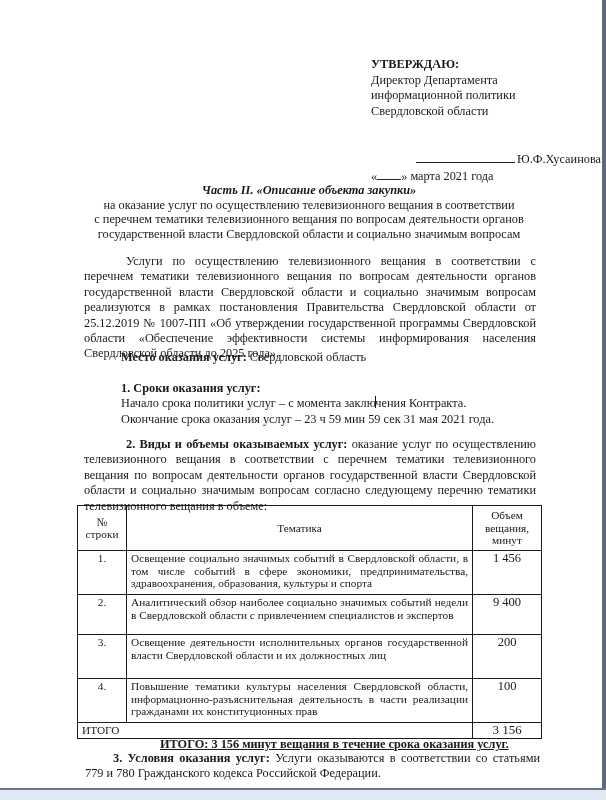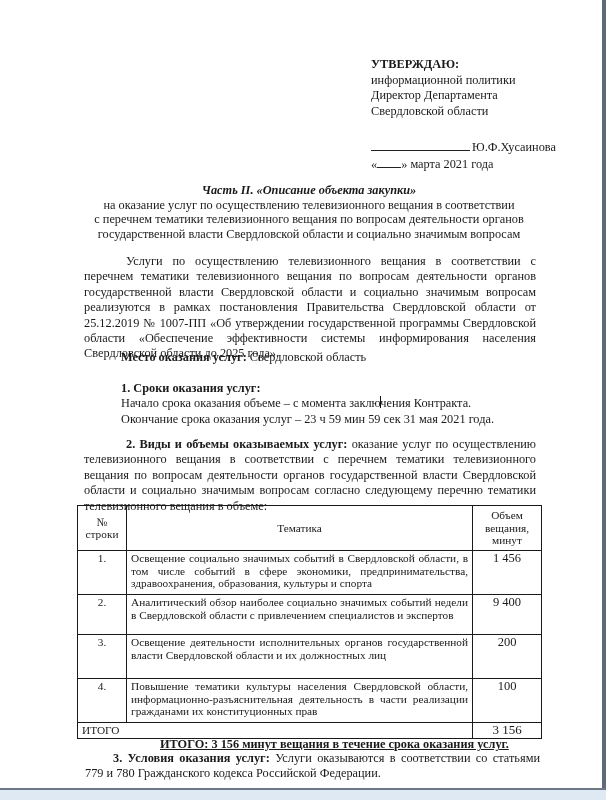--- a/index.html
+++ b/index.html
@@ -23,21 +23,21 @@
   }
   .bottom-bar {
     position:absolute; left:0; top:790px; width:606px; height:10px;
     background:#dfe9f4;
   }
   .approve {
     position:absolute; left:371px; top:57px; width:230px;
     font-size:12.3px; line-height:15.5px;
   }
   .approve .head { font-weight:bold; }
-  .approve .sign { margin-top:20px; }
+  .approve .sign { margin-top:32px;text-align:right; }
   .approve .sign-line { display:inline-block; width:99px; border-bottom:1px solid #222; height:11px; vertical-align:baseline; margin-right:2px; }
   .approve .date-blank { display:inline-block; width:24px; border-bottom:1px solid #222; height:11px; vertical-align:baseline; }
 
   .title-block {
     position:absolute; left:68px; top:183px; width:482px; text-align:center;
     font-size:12.3px; line-height:14.5px;
   }
   .title-block .part { font-weight:bold; font-style:italic; }
 
   .para {
@@ -75,22 +75,22 @@
   }
   .p3 { top:751px; left:85px; width:455px; }
 </style>
 </head>
 <body>
 
 <div class="page">
 
   <div class="approve">
     <div class="head">УТВЕРЖДАЮ:</div>
+    <div>Директор Департамента</div>
     <div>информационной политики</div>
-    <div>Директор Департамента</div>
     <div>Свердловской области</div>
     <div class="sign">
       <span class="sign-line"></span><span>Ю.Ф.Хусаинова</span>
     </div>
     <div>
       <span>«</span><span class="date-blank"></span><span>» марта 2021 года</span>
     </div>
   </div>
 
   <div class="title-block">
@@ -103,21 +103,21 @@
   <div class="para p1">
     <span class="indent"></span><span>Услуги по осуществлению телевизионного вещания в соответствии с перечнем тематики телевизионного вещания по вопросам деятельности органов государственной власти Свердловской области и социально значимым вопросам реализуются в рамках постановления Правительства Свердловской области от 25.12.2019 № 1007-ПП «Об утверждении государственной программы Свердловской области «Обеспечение эффективности системы информирования населения Свердловской области до 2025 года».</span>
   </div>
 
   <div class="para place">
     <b>Место оказания услуг:</b><span> Свердловской область</span>
   </div>
 
   <div class="para terms">
     <div><b>1. Сроки оказания услуг:</b></div>
-    <div><span>Начало срока оказания объеме – с момента заклю</span><span class="cursor"></span><span>чения Контракта.</span></div>
+    <div><span>Начало срока политики услуг – с момента заклю</span><span class="cursor"></span><span>чения Контракта.</span></div>
     <div>Окончание срока оказания услуг – 23 ч 59 мин 59 сек 31 мая 2021 года.</div>
   </div>
 
   <div class="para p2">
     <span class="indent"></span><b>2. Виды и объемы оказываемых услуг:</b><span> оказание услуг по осуществлению телевизионного вещания в соответствии с перечнем тематики телевизионного вещания по вопросам деятельности органов государственной власти Свердловской области и социально значимым вопросам согласно следующему перечню тематики телевизионного вещания в объеме:</span>
   </div>
 
   <table class="vol">
     <tbody>
         <tr class="hdr">

